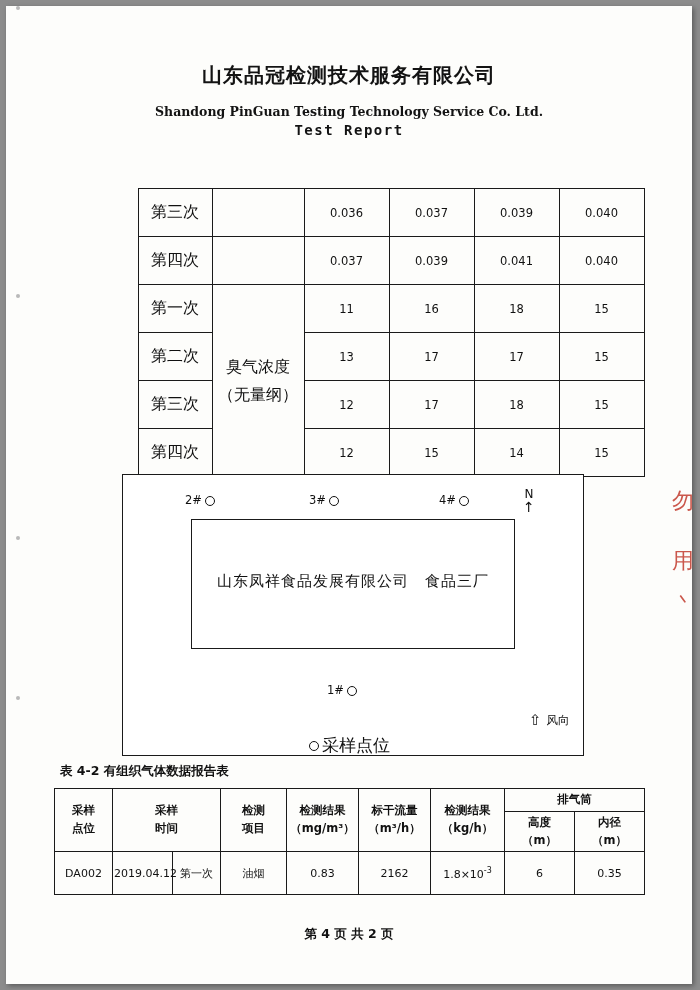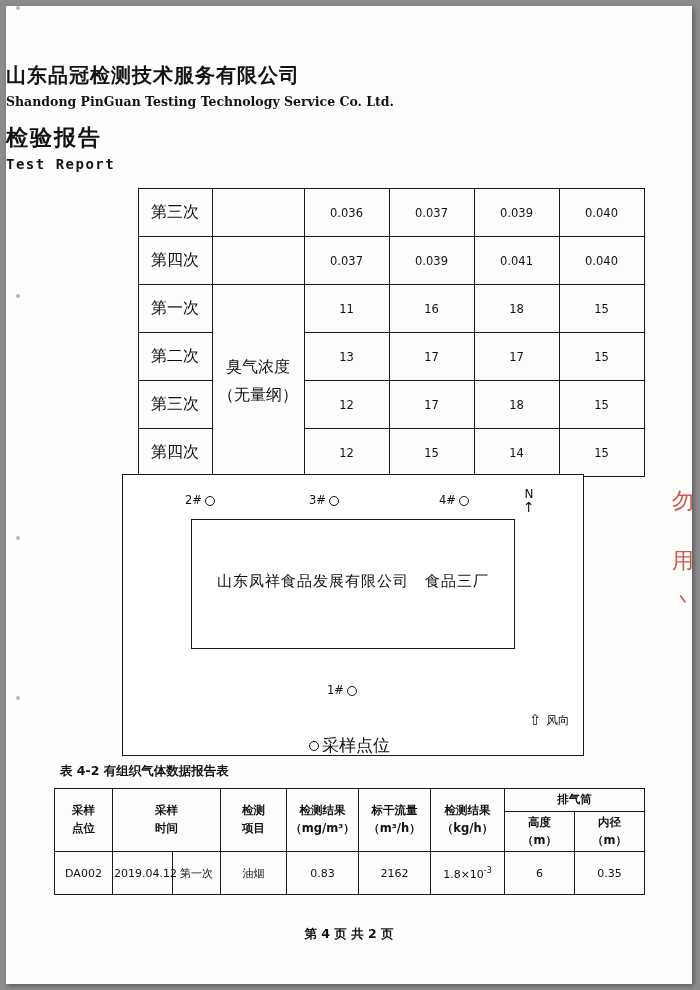--- a/index.html
+++ b/index.html
@@ -23,36 +23,36 @@
     box-shadow: 2px 2px 5px rgba(0,0,0,0.35);
   }
   .page-inner {
     position: relative;
     width: 100%;
     height: 100%;
   }
 
   
   .hdr {
-    text-align: left;
+    text-align: center;
     padding-top: 56px;
   }
   .hdr .cn-company {
     font-family: "DejaVu Serif", serif;
     font-size: 20px;
     font-weight: bold;
     letter-spacing: 1px;
     color: #131313;
   }
   .hdr .en-company {
     font-family: "DejaVu Serif", serif;
     font-size: 12.5px;
     font-weight: bold;
     color: #131313;
-    margin-top: 5px;
+    margin-top: 15px;
   }
   .hdr .cn-title {
     font-family: "DejaVu Serif", serif;
     font-size: 22px;
     font-weight: bold;
     letter-spacing: 2px;
     margin-top: 14px;
     color: #131313;
   }
   .hdr .en-title {
@@ -282,21 +282,20 @@
   <div class="page-inner">
 
     <div class="hole"></div>
     <div class="hole h1"></div>
     <div class="hole h2"></div>
     <div class="hole h3"></div>
 
     <div class="hdr">
       <div class="cn-company">山东品冠检测技术服务有限公司</div>
       <div class="en-company">Shandong PinGuan Testing Technology Service Co. Ltd.</div>
-      <div class="cn-title">检验报告</div>
       <div class="en-title">Test Report</div>
     </div>
 
     <table class="tbl1">
       <colgroup>
         <col class="c0">
           <col class="c1">
           <col class="c2">
           <col class="c3">
           <col class="c4">

